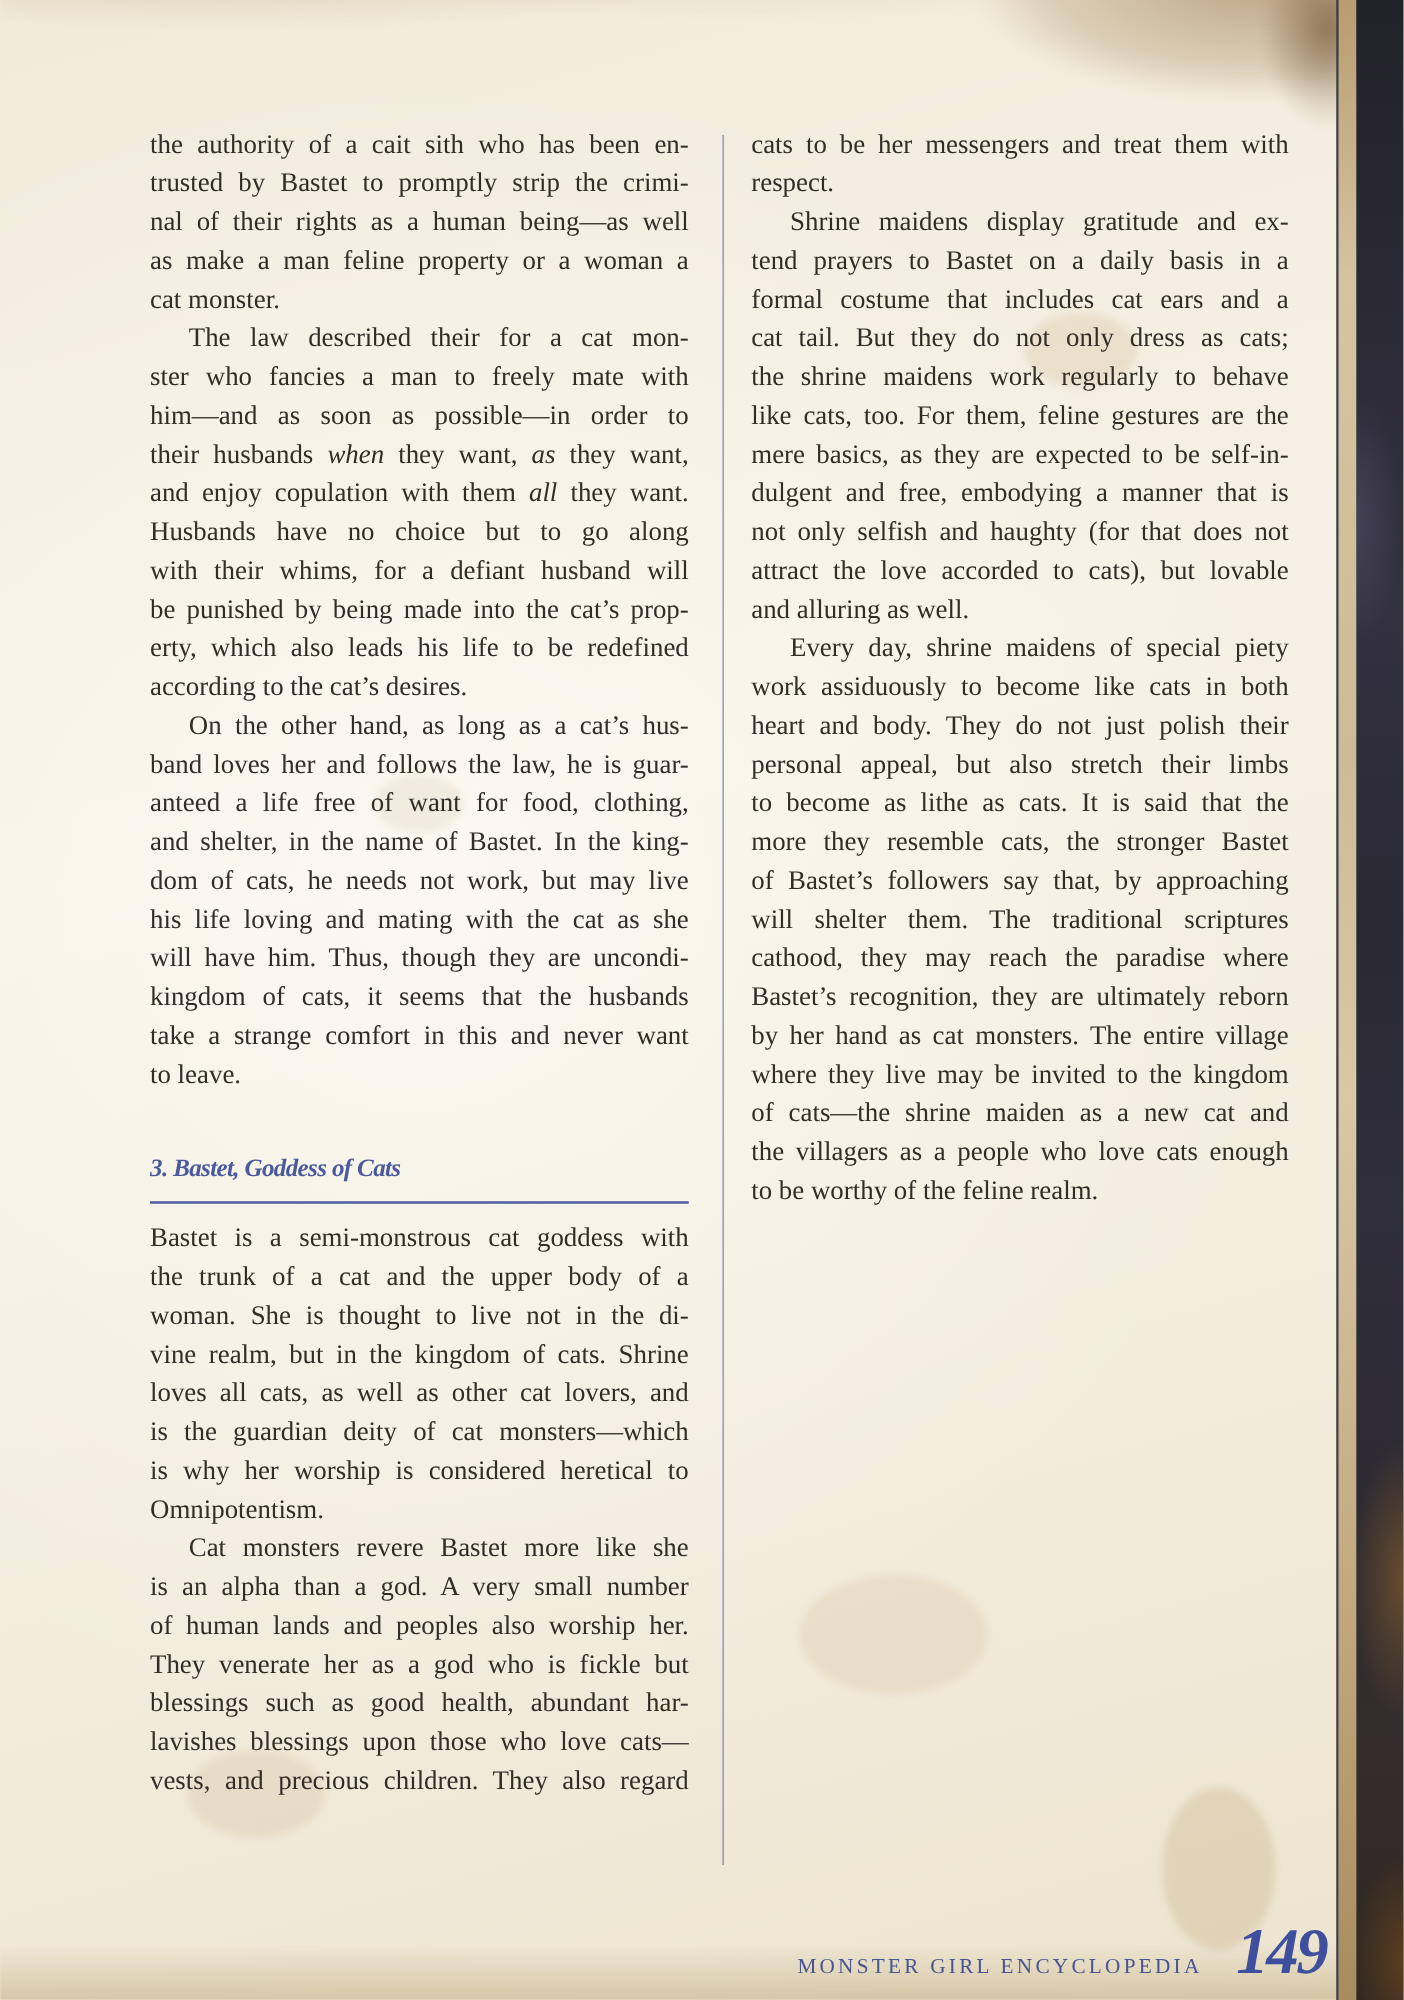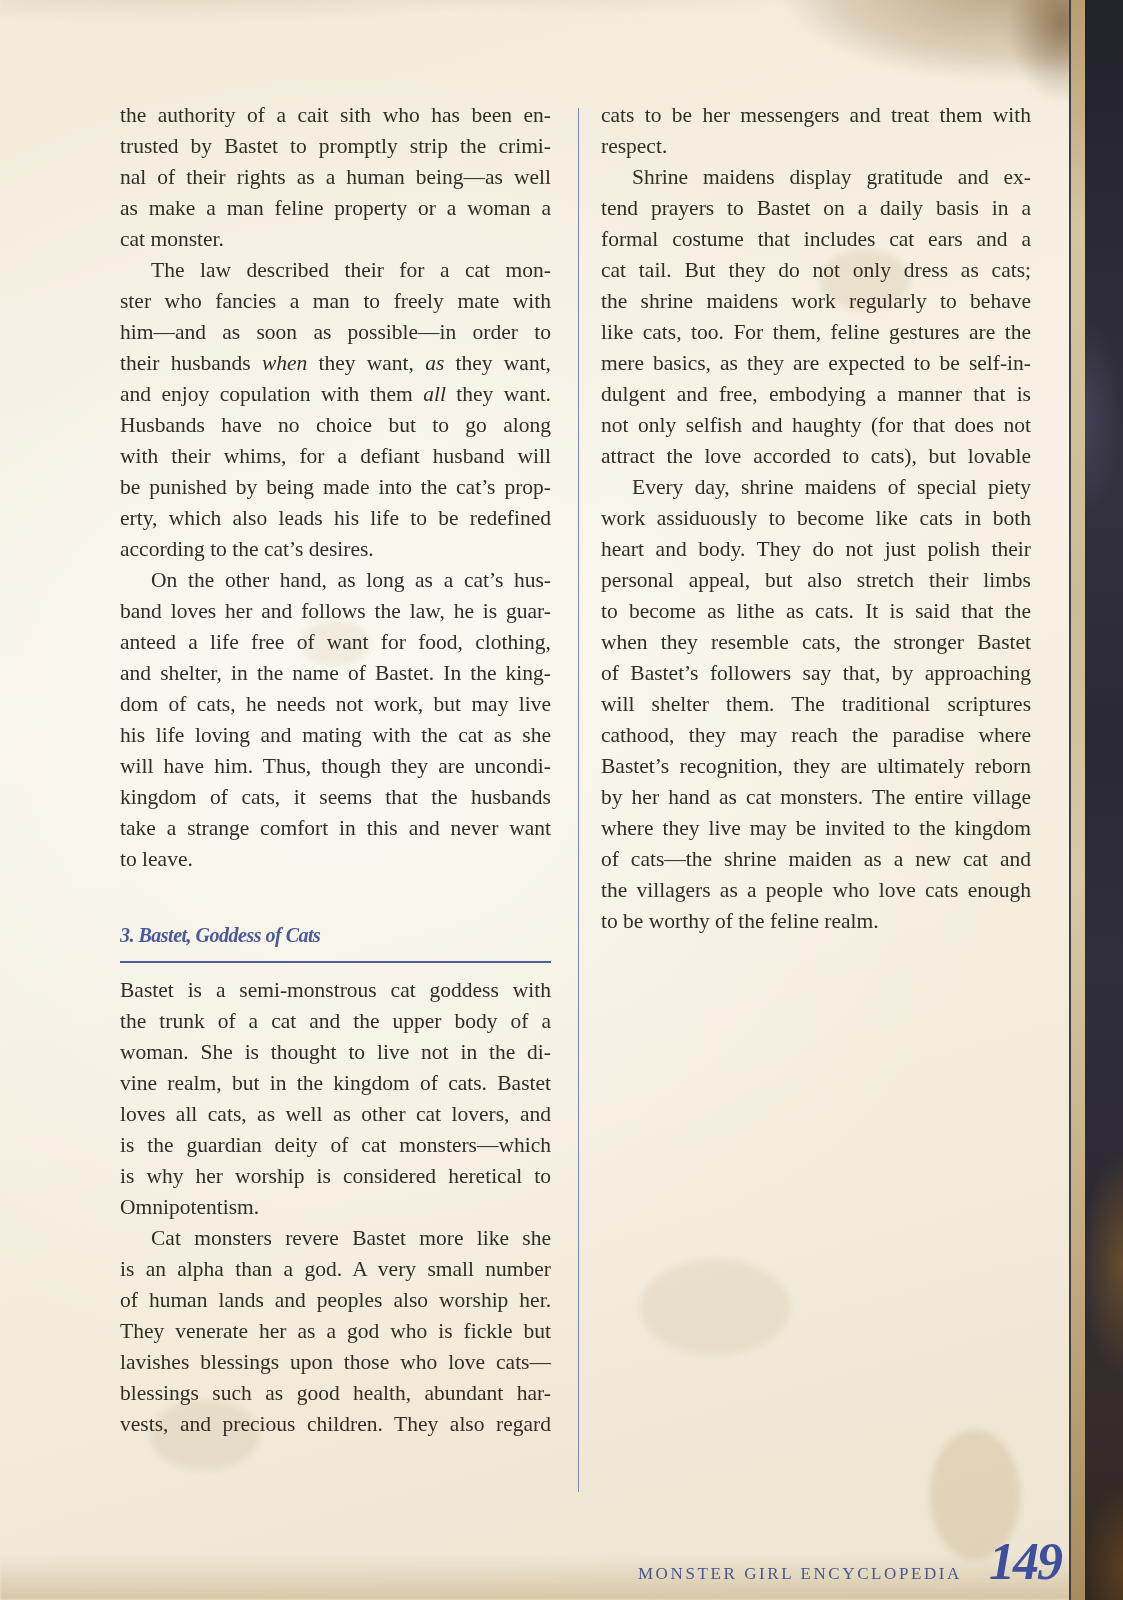--- a/index.html
+++ b/index.html
@@ -156,61 +156,62 @@
         <div class="line">will have him. Thus, though they are uncondi-</div>
         <div class="line">kingdom of cats, it seems that the husbands</div>
         <div class="line">take a strange comfort in this and never want</div>
         <div class="line para-end">to leave.</div>
       </div>
       <div class="section-heading">3. Bastet, Goddess of Cats</div>
       <div class="para">
         <div class="line">Bastet is a semi-monstrous cat goddess with</div>
         <div class="line">the trunk of a cat and the upper body of a</div>
         <div class="line">woman. She is thought to live not in the di-</div>
-        <div class="line">vine realm, but in the kingdom of cats. Bastet</div>
+        <div class="line">vine realm, but in the kingdom of cats. Shrine</div>
         <div class="line">loves all cats, as well as other cat lovers, and</div>
         <div class="line">is the guardian deity of cat monsters—which</div>
         <div class="line">is why her worship is considered heretical to</div>
         <div class="line para-end">Omnipotentism.</div>
       </div>
       <div class="para">
         <div class="line indent">Cat monsters revere Bastet more like she</div>
         <div class="line">is an alpha than a god. A very small number</div>
         <div class="line">of human lands and peoples also worship her.</div>
         <div class="line">They venerate her as a god who is fickle but</div>
+        <div class="line">blessings such as good health, abundant har-</div>
         <div class="line">lavishes blessings upon those who love cats—</div>
-        <div class="line">blessings such as good health, abundant har-</div>
         <div class="line">vests, and precious children. They also regard</div>
       </div>
     </div>
   <div class="col-divider"></div>
   <div class="col col-right">
       <div class="para">
         <div class="line">cats to be her messengers and treat them with</div>
         <div class="line para-end">respect.</div>
       </div>
       <div class="para">
         <div class="line indent">Shrine maidens display gratitude and ex-</div>
         <div class="line">tend prayers to Bastet on a daily basis in a</div>
         <div class="line">formal costume that includes cat ears and a</div>
         <div class="line">cat tail. But they do not only dress as cats;</div>
         <div class="line">the shrine maidens work regularly to behave</div>
         <div class="line">like cats, too. For them, feline gestures are the</div>
         <div class="line">mere basics, as they are expected to be self-in-</div>
         <div class="line">dulgent and free, embodying a manner that is</div>
         <div class="line">not only selfish and haughty (for that does not</div>
         <div class="line">attract the love accorded to cats), but lovable</div>
+        <div class="line para-end">and alluring as well.</div>
       </div>
       <div class="para">
         <div class="line indent">Every day, shrine maidens of special piety</div>
         <div class="line">work assiduously to become like cats in both</div>
         <div class="line">heart and body. They do not just polish their</div>
         <div class="line">personal appeal, but also stretch their limbs</div>
         <div class="line">to become as lithe as cats. It is said that the</div>
-        <div class="line">when they resemble cats, the stronger Bastet</div>
+        <div class="line">more they resemble cats, the stronger Bastet</div>
         <div class="line">of Bastet’s followers say that, by approaching</div>
         <div class="line">will shelter them. The traditional scriptures</div>
         <div class="line">cathood, they may reach the paradise where</div>
         <div class="line">Bastet’s recognition, they are ultimately reborn</div>
         <div class="line">by her hand as cat monsters. The entire village</div>
         <div class="line">where they live may be invited to the kingdom</div>
         <div class="line">of cats—the shrine maiden as a new cat and</div>
         <div class="line">the villagers as a people who love cats enough</div>
         <div class="line para-end">to be worthy of the feline realm.</div>
       </div>

